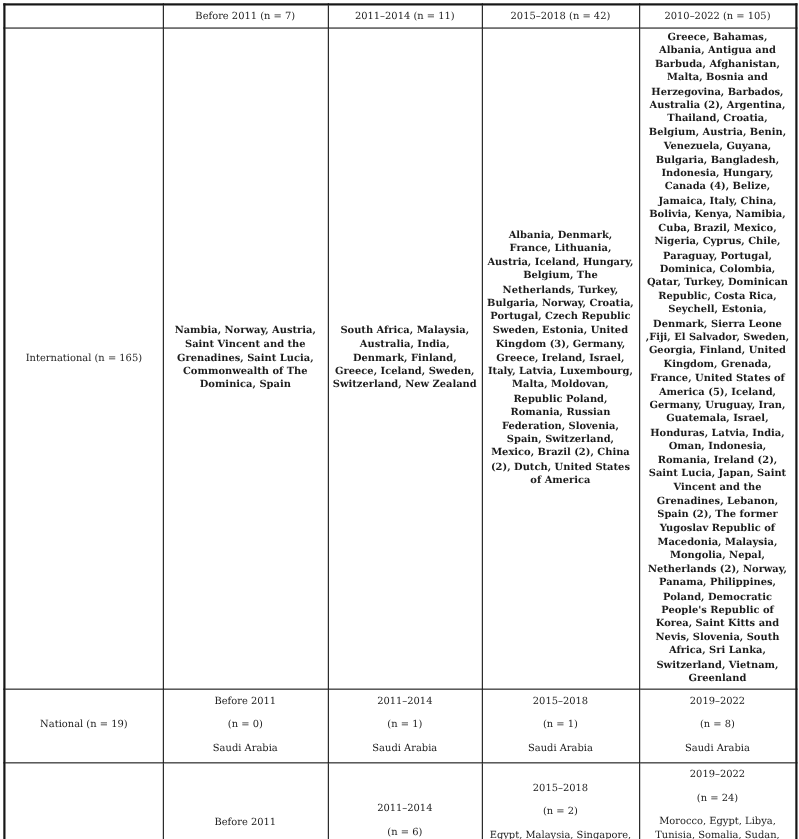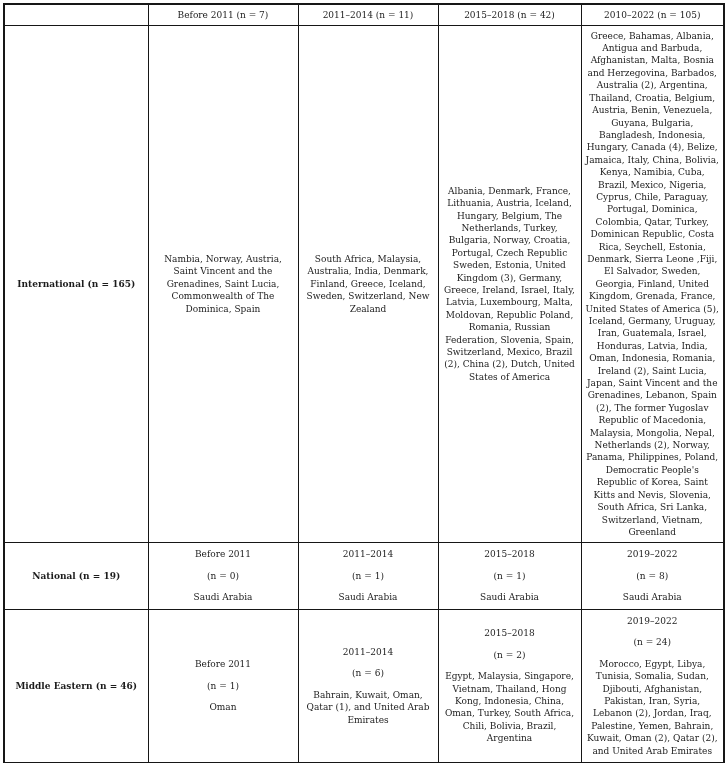--- a/index.html
+++ b/index.html
@@ -32,23 +32,23 @@
     overflow: hidden;
     word-wrap: break-word;
   }
   thead th {
     font-weight: bold;
     font-size: 9.5px;
     height: 16px;
     padding: 2px 2px;
   }
   tbody th.row-label {
-    font-weight: bold;
+    font-weight: normal;
   }
-  tr.row-international td { height: 512px; }
+  tr.row-international td { height: 512px; font-weight: bold; }
   tr.row-national td { height: 62px; }
   tr.row-middle-eastern td { height: 148px; }
   .period-title {
     font-weight: normal;
     margin: 0 0 9px 0;
   }
   .period-count {
     margin: 0 0 9px 0;
     text-align: center;
   }

